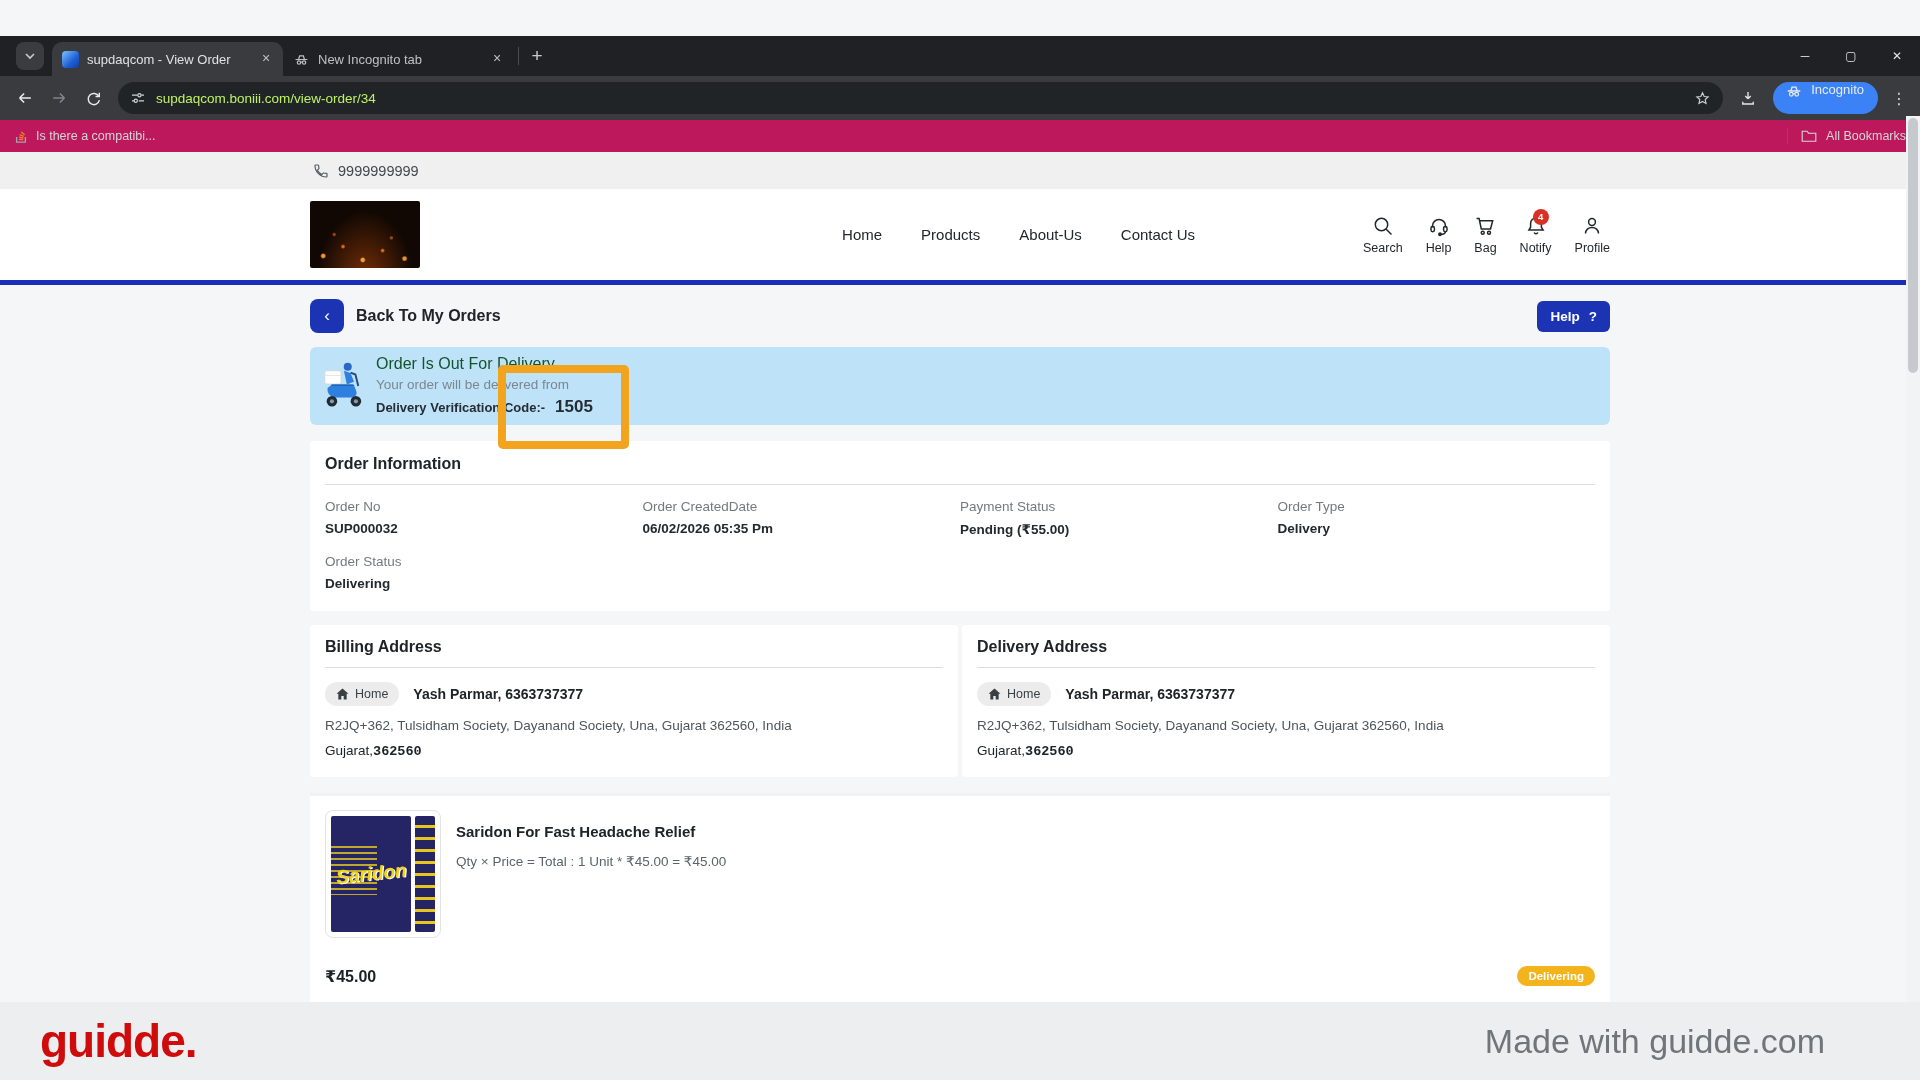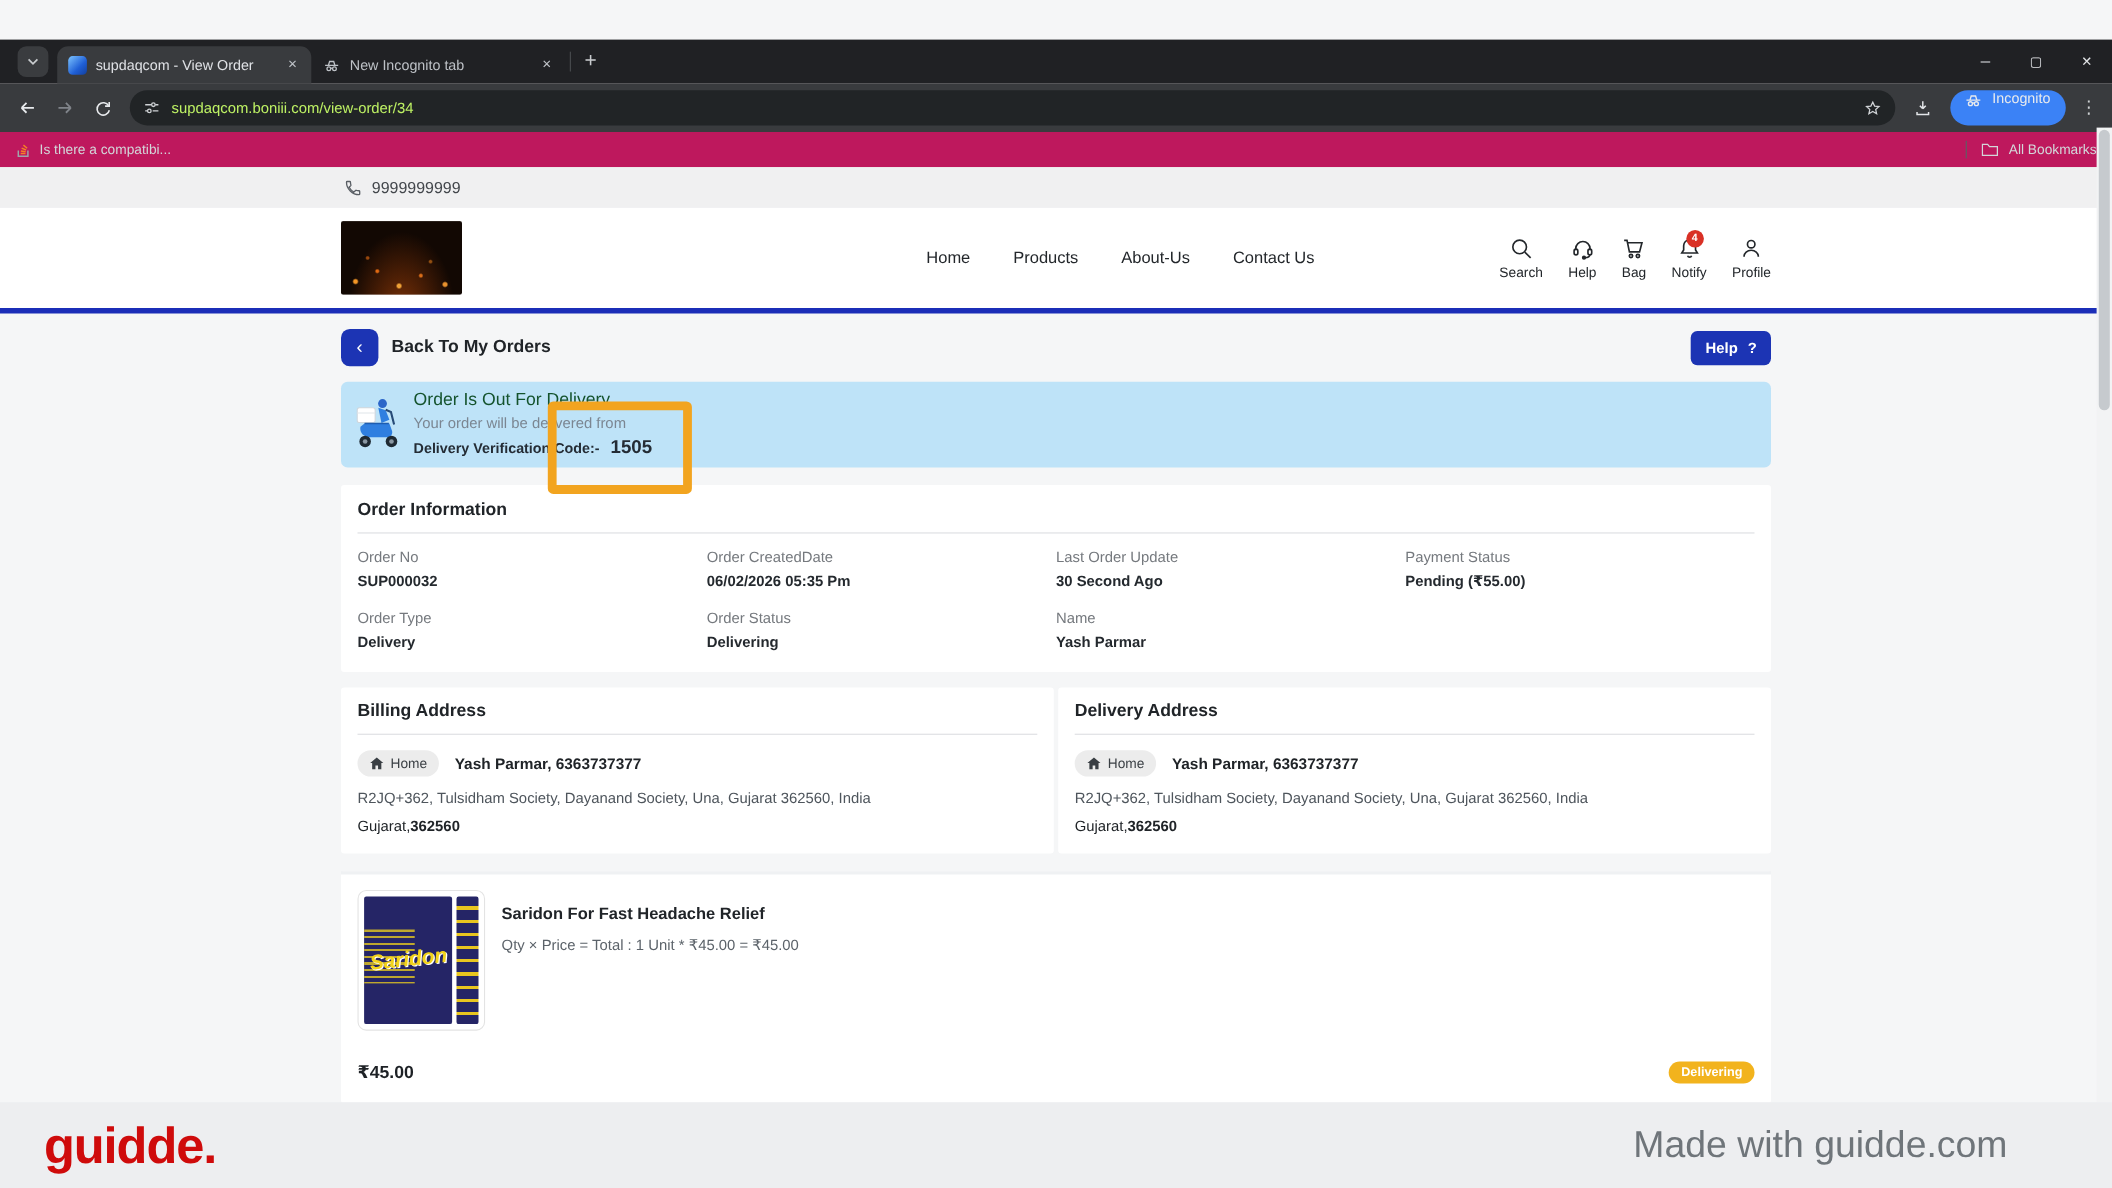--- a/index.html
+++ b/index.html
@@ -84,21 +84,21 @@
   .f-value { font-size:13.5px; color:#24292e; margin-top:7px; font-weight:600; }
   .f-value .vb { font-weight:700; }
 
   .addr-row { display:flex; gap:4px; margin-top:14px; }
   .card.addr { flex:1; padding:13px 15px 18px; }
   .addr-head { display:flex; align-items:center; gap:14px; margin-top:14px; }
   .tag-home { background:#ececec; border-radius:14px; height:24px; padding:0 11px; display:inline-flex; align-items:center; gap:6px; font-size:12.5px; color:#3a3f44; }
   .addr-name { font-weight:700; font-size:14px; color:#202428; }
   .addr-line { font-size:13.5px; color:#4e555c; margin-top:12px; }
   .addr-city { font-size:13.5px; color:#202428; margin-top:10px; }
-  .addr-city b { font-weight:700; }
+  .addr-city b { font-weight:700;font-family:Liberation Mono, monospace; }
 
   .card.product { margin-top:16px; padding:0 0 18px; }
   .prod-title-wrap { padding:13px 15px 12px; }
   .prod-divider { height:3px; background:#eff1f3; }
   .prod-row { display:flex; padding:14px 15px 0; gap:15px; }
   .prod-img { width:116px; height:128px; border:1px solid #e3e3e3; border-radius:8px; padding:5px; display:flex; background:#fff; flex:0 0 auto; }
   .pi-main { flex:1; background:#252566; position:relative; overflow:hidden; border-radius:2px; display:grid; place-items:center; }
   .pi-main::before { content:""; position:absolute; left:0; top:26%; width:58%; height:42%;
     background:repeating-linear-gradient(180deg, rgba(242,211,27,.75) 0 2px, transparent 2px 6px); }
   .pi-brand { position:relative; color:#f2d31b; font-style:italic; font-weight:700; font-size:19px; transform:rotate(-6deg); text-shadow:1px 1px 0 #ffffff; }
@@ -366,41 +366,33 @@
     <div class="order-grid">
       <div>
         <div class="f-label">Order No</div>
         <div class="f-value">SUP000032</div>
       </div>
       <div>
         <div class="f-label">Order CreatedDate</div>
         <div class="f-value">06/02/2026 05:35 Pm</div>
       </div>
       <div>
-        <div class="f-label">Last Order Update</div>
-        <div class="f-value">30 Second Ago</div>
-      </div>
-      <div>
         <div class="f-label">Payment Status</div>
         <div class="f-value">
           <span>Pending</span>
           <span class="vb">(₹55.00)</span>
         </div>
       </div>
       <div>
         <div class="f-label">Order Type</div>
         <div class="f-value">Delivery</div>
       </div>
       <div>
         <div class="f-label">Order Status</div>
         <div class="f-value">Delivering</div>
-      </div>
-      <div>
-        <div class="f-label">Name</div>
-        <div class="f-value">Yash Parmar</div>
       </div>
       <div></div>
     </div>
   </section>
 
   <div class="addr-row">
     <section class="card addr">
       <div class="card-title">Billing Address</div>
       <div class="card-divider"></div>
       <div class="addr-head">

